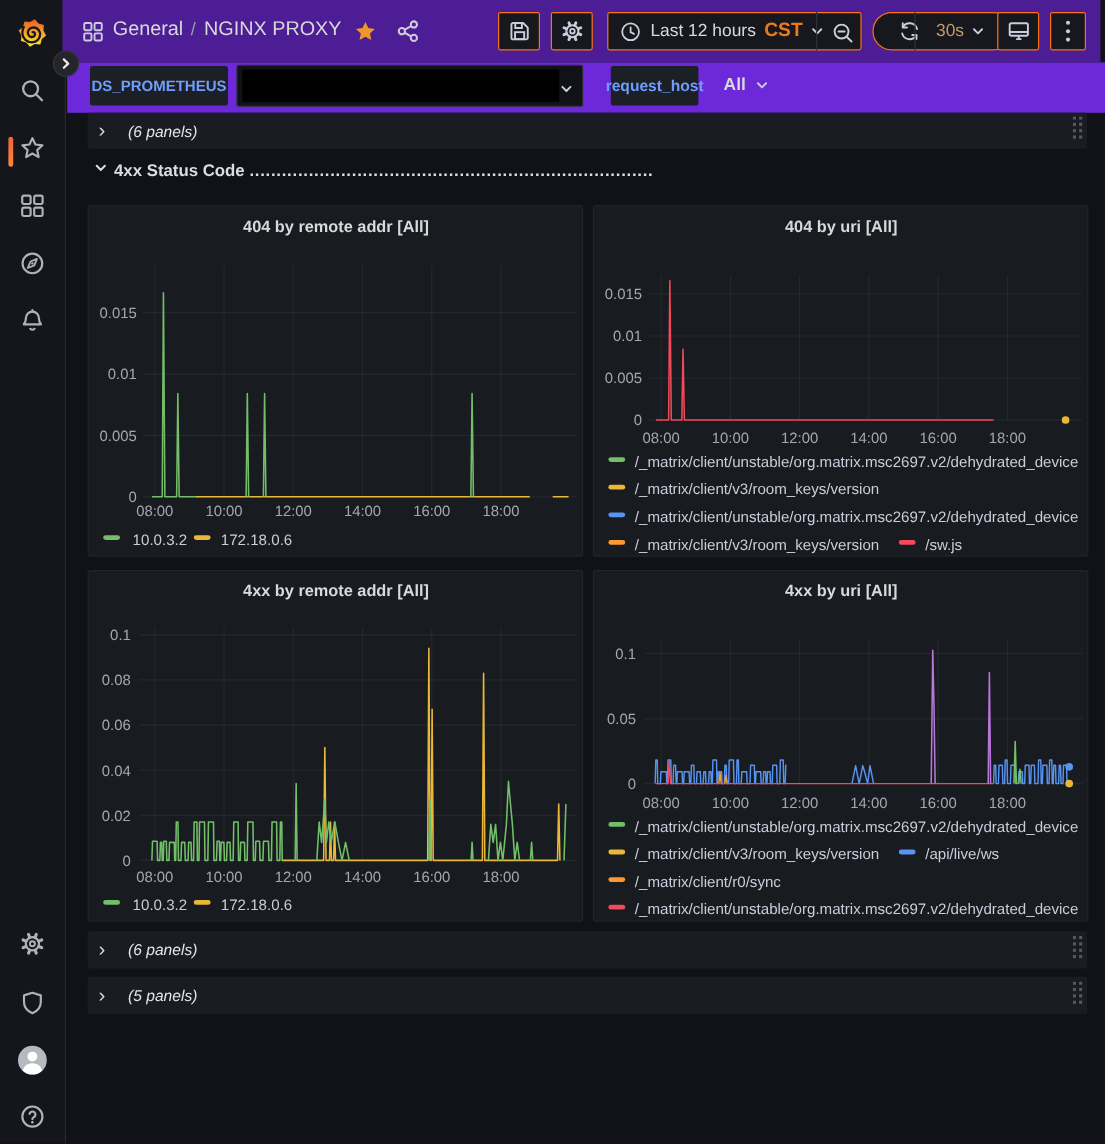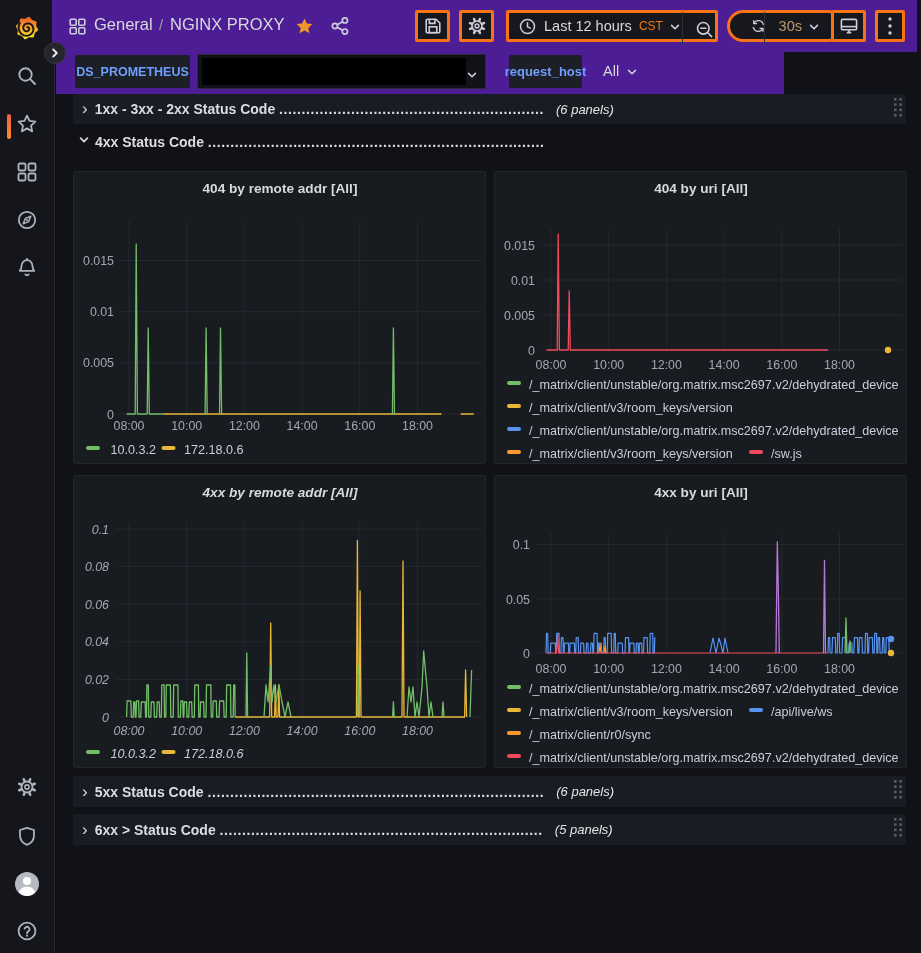--- a/index.html
+++ b/index.html
@@ -4,25 +4,25 @@
 html,body { width:921px; height:953px; background:#111217; font-family:"Liberation Sans",sans-serif; overflow:hidden; }
 #page { position:relative; width:921px; height:953px; }
 .abs { position:absolute; }
 
 #sidebar { position:absolute; left:0; top:0; width:55px; height:953px; background:#14161c; border-right:1px solid #26282e; }
 .sicon { position:absolute; left:50%; transform:translate(-50%,-50%); }
 #expand { position:absolute; left:44px; top:42px; width:22px; height:22px; background:#24262c; border:1px solid #34363c; border-radius:50%; z-index:10; display:flex; align-items:center; justify-content:center; }
 #actbar { position:absolute; left:7px; top:114px; width:4px; height:25px; border-radius:2px; background:linear-gradient(#f55f3e,#ff8833); }
 
 #navbar { position:absolute; left:52px; top:0; width:865px; height:52px; background:#4c1d95; }
-.nbtn { position:absolute; height:32px; top:10px; border:3px solid #f97316; border-radius:2px; background:#17181e; display:flex; align-items:center; justify-content:center; }
+.nbtn { position:absolute; height:32px; top:10px; border:1px solid #f97316; border-radius:2px; background:#17181e; display:flex; align-items:center; justify-content:center; }
 .crumbtxt { color:#d8d9da; font-size:16.5px; }
 .crumbsep { color:#9d9fa7; font-size:15px; }
 
-#submenu { position:absolute; left:56px; top:52px; width:728px; height:42px; background:#4c1d95; }
+#submenu { position:absolute; left:56px; top:52px; width:865px; height:42px; background:#6d28d9; }
 .vlabel { position:absolute; top:3px; height:33px; background:#1d1f26; border-radius:2px; color:#6e9fff; font-size:12.5px; font-weight:700; display:flex; align-items:center; justify-content:center; padding:0 8px; }
 
 .rowbar { position:absolute; left:73px; width:833px; height:30px; background:#1a1c23; border-radius:2px; color:#d8d9da; display:flex; align-items:center; }
 .rowtitle { font-size:14px; font-weight:700; color:#dcdde2; white-space:nowrap; overflow:hidden; }
 .dots { letter-spacing:0.6px; }
 .chev { color:#d8d9da; font-size:17px; font-weight:400; margin:0 7px 0 9px; }
 .pcount { font-size:13px; font-style:italic; color:#e5e5e5; margin-left:12px; white-space:nowrap; }
 .panel { position:absolute; width:413px; height:293px; background:#181b1f; border:1px solid #23252b; border-radius:2px; overflow:hidden; }
 .panel svg { position:absolute; left:0; top:0; }
 .ttl { fill:#d8d9da; font-size:13.6px; font-weight:700; font-family:"Liberation Sans",sans-serif; }
@@ -146,21 +146,21 @@
             <line x1="14.90" y1="7.97" x2="17.02" y2="7.09"></line>
           </g>
         </svg>
       </div>
   <div class="nbtn" style="left:454px; width:212px; justify-content:flex-start; padding:0 10px;">
      <svg class="" width="17" height="17" viewBox="0 0 17 17" fill="none">
           <circle cx="8.5" cy="8.5" r="7" stroke="#ccccdc" stroke-width="1.5"></circle>
           <path d="M8.5 4.8 V8.8 L11.3 10.2" stroke="#ccccdc" stroke-width="1.5" stroke-linecap="round"></path>
         </svg>
         <span style="color:#d8d9da;font-size:14.5px;font-weight:500;margin-left:8px;">Last 12 hours</span>
-     <span style="color:#eb7b18;font-size:12px;font-weight:400;margin-left:7px;">CST</span>
+     <span style="color:#eb7b18;font-size:16px;font-weight:700;margin-left:7px;">CST</span>
      <span style="margin-left:6px;margin-top:3px;"><svg class="" width="12" height="12" viewBox="0 0 12 12" fill="none">
             <path d="M2.6 4.4 L6 7.8 L9.4 4.4" stroke="#ccccdc" stroke-width="1.6" stroke-linecap="round" stroke-linejoin="round"></path>
           </svg></span>
      <span style="position:absolute;left:173px;top:-1px;height:32px;border-left:1px solid #2e3036;"></span>
      <span style="position:absolute;left:186px;top:7px;"><svg class="" width="19" height="19" viewBox="0 0 19 19" fill="none">
             <circle cx="8.3" cy="8.3" r="5.8" stroke="#ccccdc" stroke-width="1.6"></circle>
             <line x1="12.8" y1="12.8" x2="16.6" y2="16.6" stroke="#ccccdc" stroke-width="1.6" stroke-linecap="round"></line>
             <line x1="5.8" y1="8.3" x2="10.8" y2="8.3" stroke="#ccccdc" stroke-width="1.6" stroke-linecap="round"></line>
           </svg></span>
   </div>
@@ -195,30 +195,29 @@
 
 <div id="submenu">
   <div class="vlabel" style="left:19px; width:115px;">DS_PROMETHEUS</div>
   <div class="abs" style="left:141px; top:2px; width:289px; height:35px; background:#111217; border:1px solid #2c2d33; border-radius:2px;">
     <div class="abs" style="left:4px; top:3px; width:264px; height:27px; background:#000;"></div>
     <span style="position:absolute; right:7px; top:12px;"><svg class="" width="12" height="12" viewBox="0 0 12 12" fill="none">
             <path d="M2.6 4.4 L6 7.8 L9.4 4.4" stroke="#ccccdc" stroke-width="1.6" stroke-linecap="round" stroke-linejoin="round"></path>
           </svg></span>
   </div>
   <div class="vlabel" style="left:453px; width:73px; font-size:13px;">request_host</div>
-  <div class="abs" style="left:542px; top:3px; height:32px; border-radius:2px; display:flex; align-items:center; padding:0 5px; color:#d8d9da; font-size:14.5px; font-weight:400;">All
+  <div class="abs" style="left:542px; top:3px; height:32px; border-radius:2px; display:flex; align-items:center; padding:0 5px; color:#d8d9da; font-size:14.5px; font-weight:700;">All
     <span style="margin-left:7px; margin-top:3px;"><svg class="" width="12" height="12" viewBox="0 0 12 12" fill="none">
             <path d="M2.6 4.4 L6 7.8 L9.4 4.4" stroke="#ccccdc" stroke-width="1.6" stroke-linecap="round" stroke-linejoin="round"></path>
           </svg></span>
   </div>
 </div>
 
 <div class="rowbar" style="top:94px;">
   <span class="chev">›</span>
-      <span class="rowtitle">1xx - 3xx - 2xx Status Code <span class="dots">...........................................................</span></span>
       <span class="pcount">(6 panels)</span>
   <div class="dh"><svg width="8" height="19" viewBox="0 0 8 19">
           <rect x="0" y="0" width="2.6" height="2.6" fill="#585a60"></rect>
           <rect x="5.3" y="0" width="2.6" height="2.6" fill="#585a60"></rect>
           <rect x="0" y="5.3" width="2.6" height="2.6" fill="#585a60"></rect>
           <rect x="5.3" y="5.3" width="2.6" height="2.6" fill="#585a60"></rect>
           <rect x="0" y="10.6" width="2.6" height="2.6" fill="#585a60"></rect>
           <rect x="5.3" y="10.6" width="2.6" height="2.6" fill="#585a60"></rect>
           <rect x="0" y="15.9" width="2.6" height="2.6" fill="#585a60"></rect>
           <rect x="5.3" y="15.9" width="2.6" height="2.6" fill="#585a60"></rect>
@@ -301,21 +300,21 @@
           <text x="34" y="240">/_matrix/client/v3/room_keys/version</text>
 <rect x="12" y="255" width="14" height="4" rx="2" fill="#5794F2"></rect>
           <text x="34" y="263">/_matrix/client/unstable/org.matrix.msc2697.v2/dehydrated_device</text>
 <rect x="12" y="278" width="14" height="4" rx="2" fill="#FF9830"></rect>
           <text x="34" y="286">/_matrix/client/v3/room_keys/version</text>
 <rect x="254" y="278" width="14" height="4" rx="2" fill="#F2495C"></rect>
           <text x="276" y="286">/sw.js</text>
 </g>
 </svg>
     </div>
-<div class="panel" style="left:73px; top:475px;font-style:italic;">
+<div class="panel" style="left:73px; top:475px;">
 <svg width="413" height="293" viewBox="0 0 413 293">
 <text class="ttl" x="206" y="21" text-anchor="middle">4xx by remote addr [All]</text>
 <line x1="55" y1="47" x2="55" y2="241" stroke="rgba(204,204,220,0.07)" stroke-width="1"></line>
 <line x1="112.7" y1="47" x2="112.7" y2="241" stroke="rgba(204,204,220,0.07)" stroke-width="1"></line>
 <line x1="170.4" y1="47" x2="170.4" y2="241" stroke="rgba(204,204,220,0.07)" stroke-width="1"></line>
 <line x1="228.1" y1="47" x2="228.1" y2="241" stroke="rgba(204,204,220,0.07)" stroke-width="1"></line>
 <line x1="285.8" y1="47" x2="285.8" y2="241" stroke="rgba(204,204,220,0.07)" stroke-width="1"></line>
 <line x1="343.5" y1="47" x2="343.5" y2="241" stroke="rgba(204,204,220,0.07)" stroke-width="1"></line>
 <line x1="42" y1="53" x2="407" y2="53" stroke="rgba(204,204,220,0.07)" stroke-width="1"></line>
 <line x1="42" y1="90.6" x2="407" y2="90.6" stroke="rgba(204,204,220,0.07)" stroke-width="1"></line>
@@ -387,36 +386,34 @@
 <rect x="12" y="255" width="14" height="4" rx="2" fill="#FF9830"></rect>
           <text x="34" y="263">/_matrix/client/r0/sync</text>
 <rect x="12" y="278" width="14" height="4" rx="2" fill="#F2495C"></rect>
           <text x="34" y="286">/_matrix/client/unstable/org.matrix.msc2697.v2/dehydrated_device</text>
 </g>
 </svg>
     </div>
 
 <div class="rowbar" style="top:776px; height:31px;">
   <span class="chev">›</span>
-      <span class="rowtitle">5xx Status Code <span class="dots">...........................................................................</span></span>
       <span class="pcount">(6 panels)</span>
   <div class="dh"><svg width="8" height="19" viewBox="0 0 8 19">
           <rect x="0" y="0" width="2.6" height="2.6" fill="#585a60"></rect>
           <rect x="5.3" y="0" width="2.6" height="2.6" fill="#585a60"></rect>
           <rect x="0" y="5.3" width="2.6" height="2.6" fill="#585a60"></rect>
           <rect x="5.3" y="5.3" width="2.6" height="2.6" fill="#585a60"></rect>
           <rect x="0" y="10.6" width="2.6" height="2.6" fill="#585a60"></rect>
           <rect x="5.3" y="10.6" width="2.6" height="2.6" fill="#585a60"></rect>
           <rect x="0" y="15.9" width="2.6" height="2.6" fill="#585a60"></rect>
           <rect x="5.3" y="15.9" width="2.6" height="2.6" fill="#585a60"></rect>
         </svg></div>
 </div>
 <div class="rowbar" style="top:814px; height:31px;">
   <span class="chev">›</span>
-      <span class="rowtitle">6xx &gt; Status Code <span class="dots">........................................................................</span></span>
       <span class="pcount">(5 panels)</span>
   <div class="dh"><svg width="8" height="19" viewBox="0 0 8 19">
           <rect x="0" y="0" width="2.6" height="2.6" fill="#585a60"></rect>
           <rect x="5.3" y="0" width="2.6" height="2.6" fill="#585a60"></rect>
           <rect x="0" y="5.3" width="2.6" height="2.6" fill="#585a60"></rect>
           <rect x="5.3" y="5.3" width="2.6" height="2.6" fill="#585a60"></rect>
           <rect x="0" y="10.6" width="2.6" height="2.6" fill="#585a60"></rect>
           <rect x="5.3" y="10.6" width="2.6" height="2.6" fill="#585a60"></rect>
           <rect x="0" y="15.9" width="2.6" height="2.6" fill="#585a60"></rect>
           <rect x="5.3" y="15.9" width="2.6" height="2.6" fill="#585a60"></rect>

